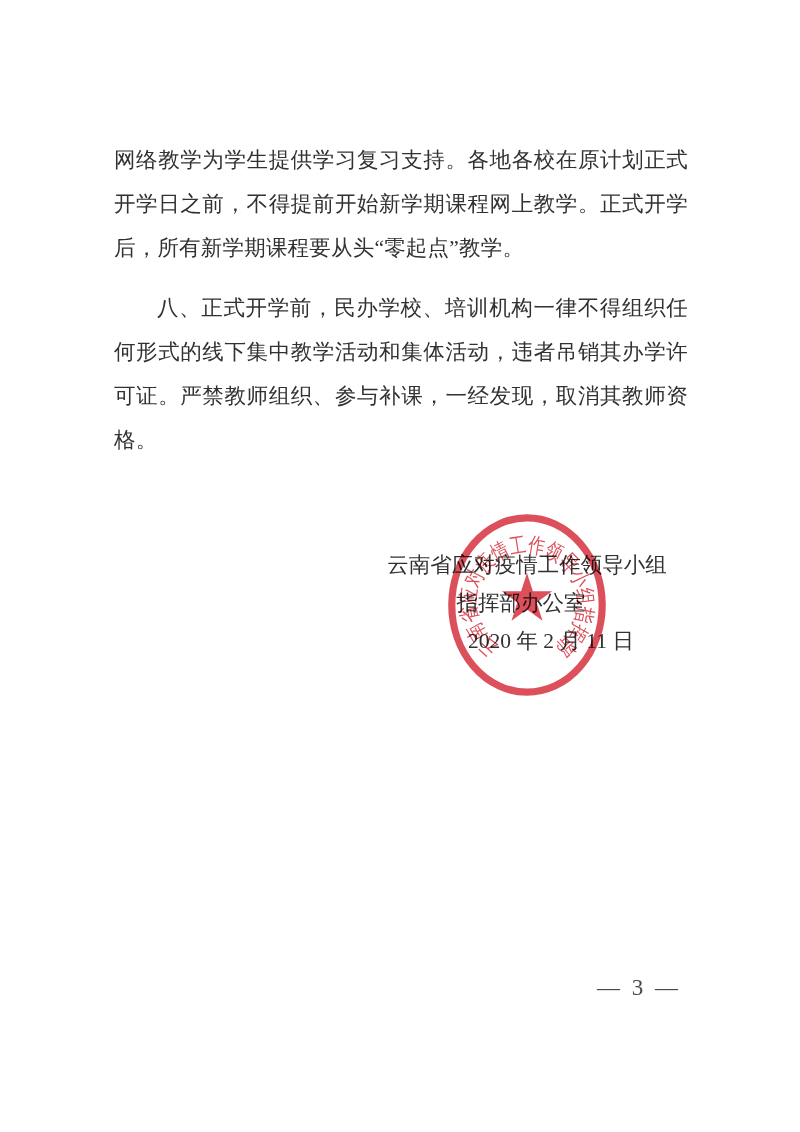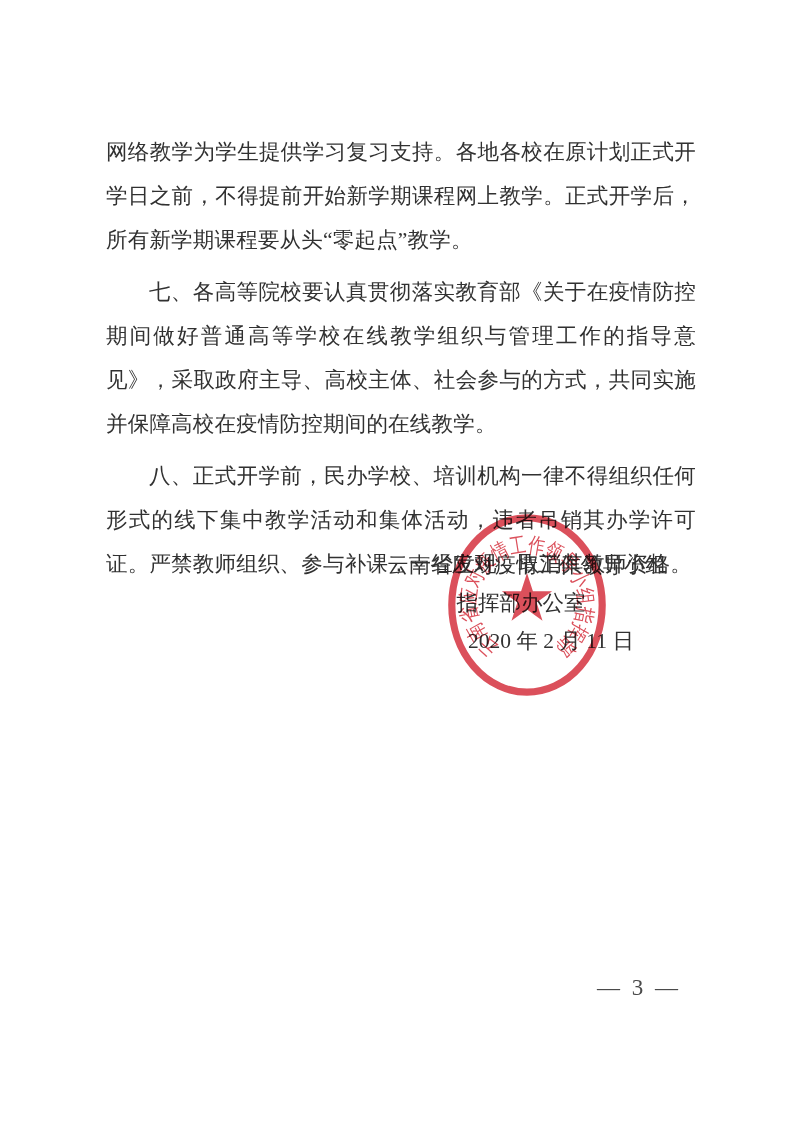--- a/index.html
+++ b/index.html
@@ -22,21 +22,21 @@
     left: 98px;
     top: 122px;
     width: 606px;
     font-size: 21.5px;
     line-height: 44px;
     text-align: justify;
     text-justify: inter-ideograph;
     letter-spacing: 0.2px;
   }
   .body-text p {
-    margin: 8px;
+    margin: 16px;
     padding: 0;
   }
   .body-text p.indent {
     text-indent: 2em;
   }
   
   .signature {
     position: absolute;
     left: 372px;
     top: 546px;
@@ -78,21 +78,20 @@
     white-space: nowrap;
   }
 </style>
 </head>
 <body>
 
 <div class="page">
 
   <div class="body-text">
     <p>网络教学为学生提供学习复习支持。各地各校在原计划正式开学日之前，不得提前开始新学期课程网上教学。正式开学后，所有新学期课程要从头“零起点”教学。</p>
-    <p class="indent">七、各高等院校要认真贯彻落实教育部《关于在疫情防控期间做好普通高等学校在线教学组织与管理工作的指导意见》，采取政府主导、高校主体、社会参与的方式，共同实施并保障高校在疫情防控期间的在线教学。</p>
     <p class="indent">八、正式开学前，民办学校、培训机构一律不得组织任何形式的线下集中教学活动和集体活动，违者吊销其办学许可证。严禁教师组织、参与补课，一经发现，取消其教师资格。</p>
   </div>
 
   <div class="signature">
     <div class="sig-line">云南省应对疫情工作领导小组</div>
     <div class="sig-line shift-a">指挥部办公室</div>
     <div class="sig-line shift-c">2020 年 2 月 11 日</div>
   </div>
 
   <svg class="seal" viewBox="0 0 200 230" xmlns="http://www.w3.org/2000/svg">

